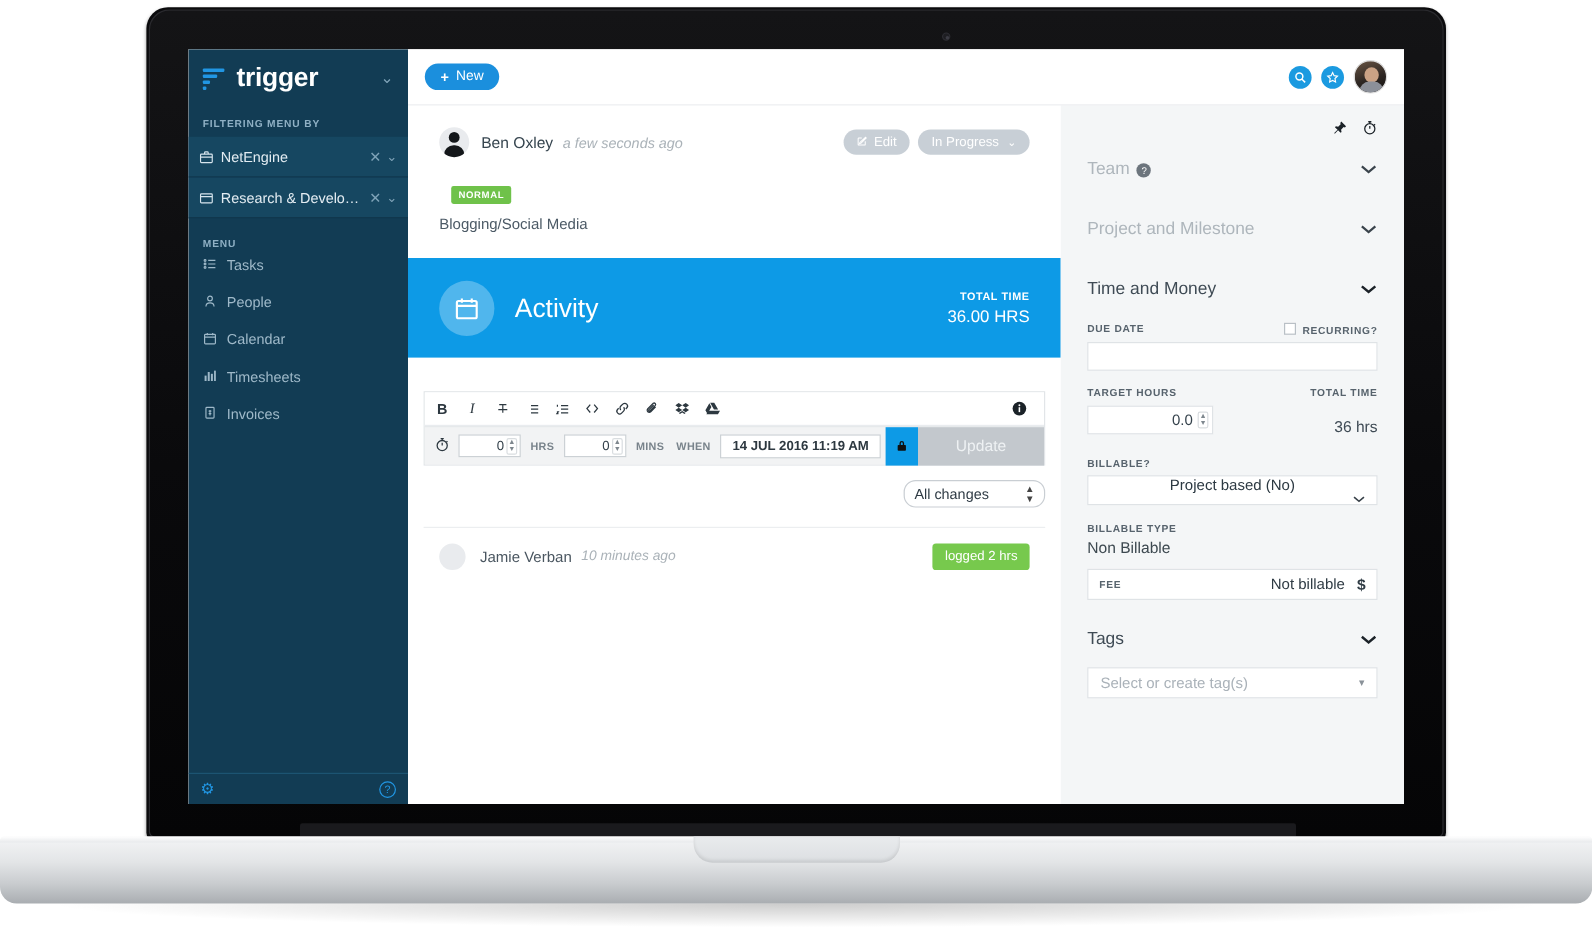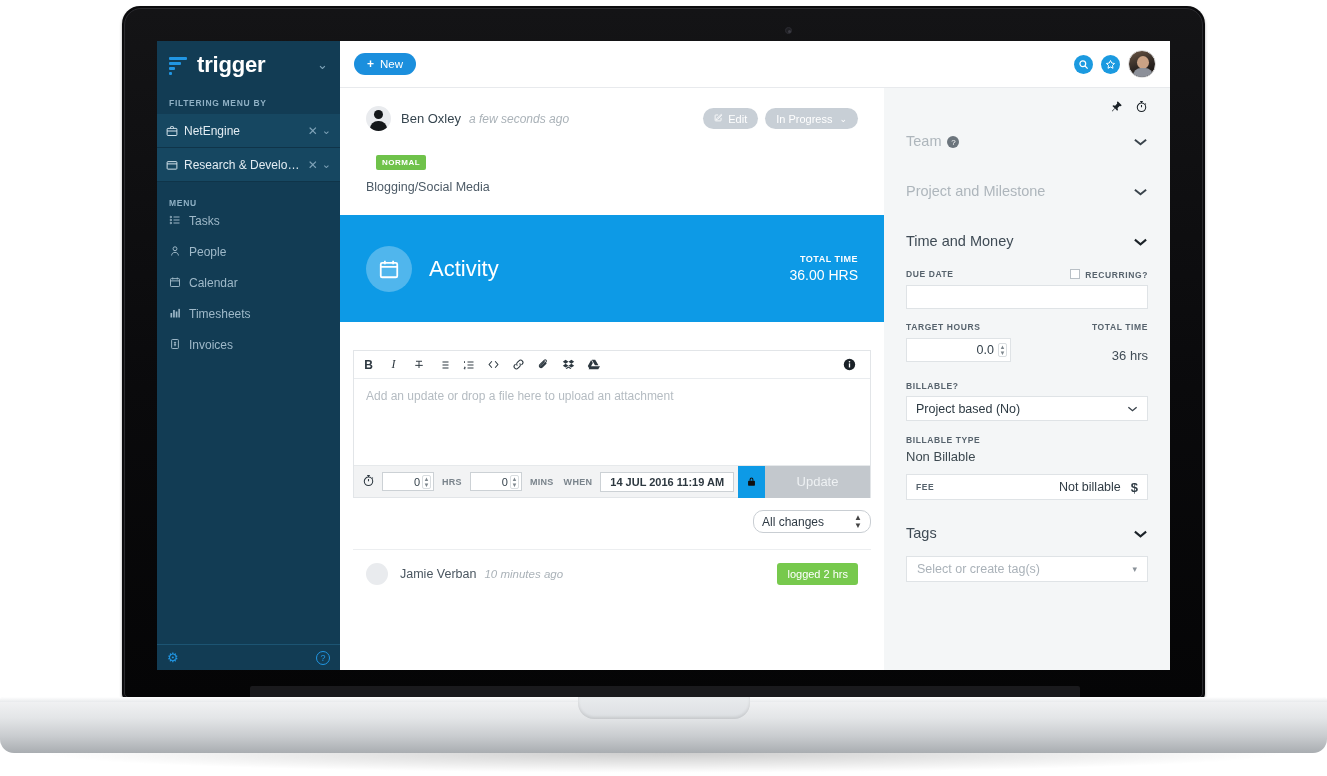--- a/index.html
+++ b/index.html
@@ -169,21 +169,21 @@
     margin-top:22px; font-size:21px; color:#3a4956; display:flex; align-items:center;
   }
   .badge-normal{
     background:#6fc24a; color:#fff; font-size:8px; font-weight:bold;
     letter-spacing:.5px; border-radius:2px; padding:3px 6px; margin-left:10px;
     position:relative; top:2px;
   }
   .task-sub{ margin-top:12px; font-size:12.5px; color:#4c5a66; }
 
   .activity{
-    margin-top:21px; height:107px; background:#0d9ae6; display:flex; align-items:center;
+    margin-top:21px; height:83px; background:#0d9ae6; display:flex; align-items:center;
     padding:4px 26px;
   }
   .act-circ{
     width:46px; height:46px; border-radius:50%; background:rgba(255,255,255,.28);
     display:flex; align-items:center; justify-content:center; color:#fff; font-size:22px;
   }
   .act-title{ margin-left:17px; font-size:22px; color:#fff; }
   .act-right{ margin-left:auto; text-align:right; color:#fff; }
   .act-lbl{ font-size:9px; font-weight:bold; letter-spacing:.5px; }
   .act-val{ font-size:14px; margin-top:3px; }
@@ -286,20 +286,21 @@
   .inp-num{
     height:24px; width:105px; background:#fff; border:1px solid #dfe3e6; margin-top:5px;
     display:flex; align-items:center; justify-content:flex-end; padding:0 16px 0 6px;
     font-size:12.5px; color:#35424c; position:relative;
   }
   .total-time-val{ font-size:13px; color:#3f4b55; }
   .sel{
     height:25px; background:#fff; border:1px solid #dfe3e6; margin-top:5px;
     display:flex; align-items:center; padding:0 9px; font-size:12.5px; color:#2c3942;
     cursor:pointer;
+    flex-direction:column;
   }
   .sel .chev{ margin-left:auto; font-size:11px; color:#39424a; }
   .billable-type-val{ font-size:13px; color:#3d4950; margin-top:4px; }
   .fee-box{
     height:26px; background:#fff; border:1px solid #dfe3e6; margin-top:10px;
     display:flex; align-items:center; padding:0 9px;
   }
   .fee-lbl{ font-size:8.5px; font-weight:bold; letter-spacing:.6px; color:#57636d; }
   .fee-val{ margin-left:auto; font-size:12.5px; color:#2f3b44; }
   .fee-cur{ margin-left:10px; font-size:13px; font-weight:bold; color:#2f3b44; }
@@ -538,21 +539,20 @@
               </svg>
           </span>
           <span class="tb info">
             <svg width="13" height="13" viewBox="0 0 16 16" fill="#1b2228">
                 <circle cx="8" cy="8" r="7"></circle>
                 <rect x="7.2" y="6.6" width="1.6" height="5" fill="#fff"></rect>
                 <circle cx="8" cy="4.6" r="1" fill="#fff"></circle>
               </svg>
           </span>
         </div>
-        <div class="ed-area">Add an update or drop a file here to upload an attachment</div>
         <div class="ed-foot">
           <span class="stopw">
             <svg width="13" height="13" viewBox="0 0 16 16" fill="none" stroke="#2d3840" stroke-width="1.3">
                 <circle cx="8" cy="9" r="5.2"></circle>
                 <path d="M8 6.2V9M6.4 1.8h3.2M8 1.8v2M12.4 4.4l1 1"></path>
               </svg>
           </span>
           <span class="numbox">
             <span>0</span>
             <span class="spin">

